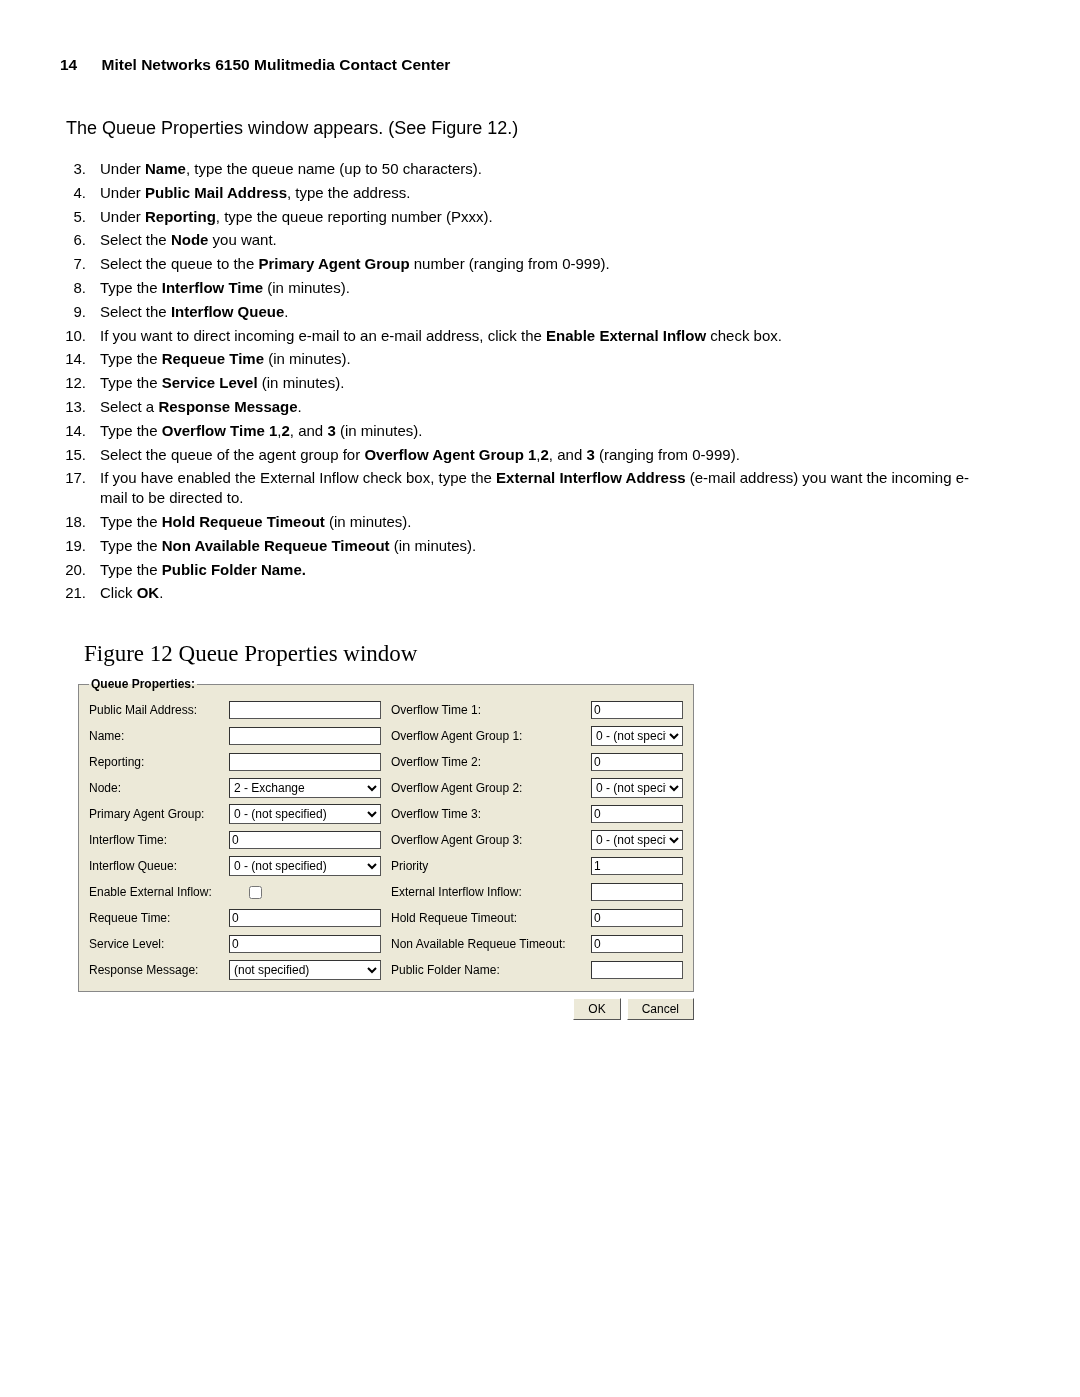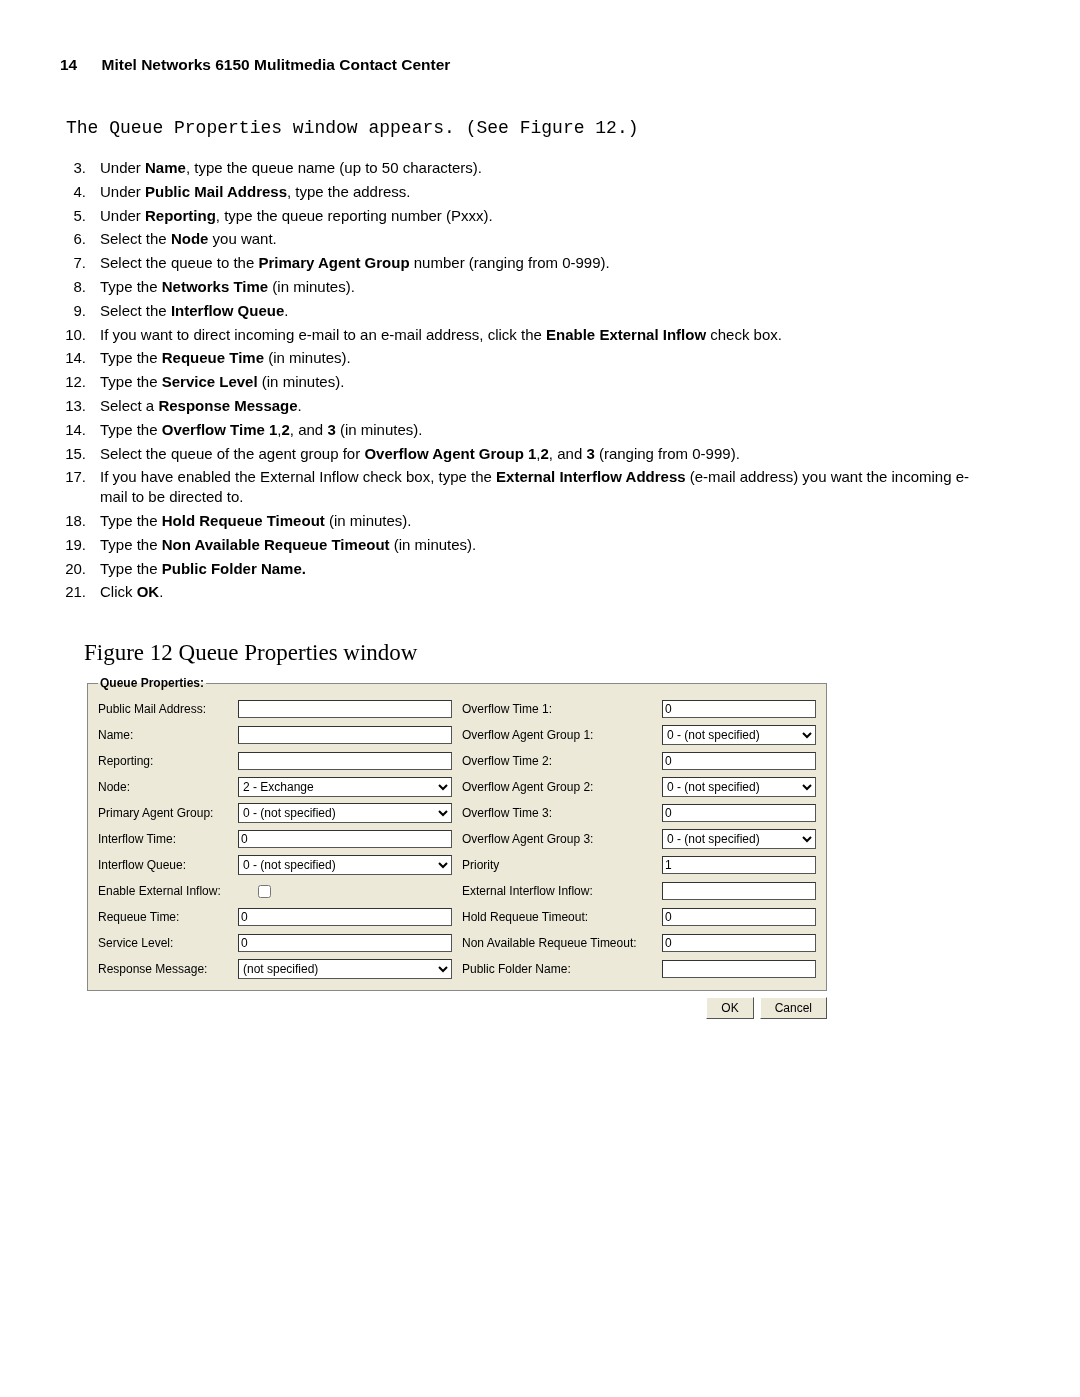--- a/index.html
+++ b/index.html
@@ -1,27 +1,27 @@
 <!DOCTYPE html>
 <html><head>
 <meta charset="utf-8">
 <style>
   html,body{margin:0;padding:0;background:#fff;color:#000;}
   body{font-family:Verdana,Arial,sans-serif;font-size:15px;width:1080px;}
   .page{padding:56px 110px 60px 60px;}
   .header{font-weight:bold;font-size:15.5px;margin-bottom:44px;}
   .header .pagenum{display:inline-block;margin-right:20px;}
-  .intro{font-family:Liberation Mono, monospace;font-size:18px;margin:0 0 20px 6px;}
+  .intro{font-family:Liberation Sans, sans-serif;font-size:18px;margin:0 0 20px 6px;}
   ol.steps{list-style:none;margin:0;padding:0;font-size:15px;line-height:1.32;}
   ol.steps li{position:relative;padding:0 0 4px 40px;margin-left:0;}
   ol.steps li .num{position:absolute;left:0;width:26px;text-align:right;}
   ol.steps b{font-weight:bold;}
   .figcap{font-family:"Times New Roman",serif;font-size:23px;margin:34px 0 10px 24px;}
   
-  .qp-wrap{margin-left:27px;width:740px;font-family:Tahoma,Arial,sans-serif;font-size:12px;color:#000;}
+  .qp-wrap{margin-left:18px;width:616px;font-family:Tahoma,Arial,sans-serif;font-size:12px;color:#000;}
   fieldset.qp{border:1px solid #888;background:#ece9d8;padding:6px 10px 8px 10px;margin:0;}
   fieldset.qp legend{font-weight:bold;font-size:12px;padding:0 2px;}
   .cols{display:flex;gap:10px;}
   .col{flex:1;}
   .row{display:flex;align-items:center;height:26px;}
   .lab{flex:0 0 140px;white-space:nowrap;}
   .col2 .lab{flex:0 0 200px;}
   .ctl{flex:1;display:flex;}
   input.txt, select.sel{
     font-family:Tahoma,Arial,sans-serif;font-size:12px;
@@ -52,21 +52,21 @@
   </div>
 
   <p class="intro">The Queue Properties window appears. (See Figure 12.)</p>
 
   <ol class="steps" id="steps-list">
       <li><span class="num">3.</span>Under <b>Name</b>, type the queue name (up to 50 characters).</li>
       <li><span class="num">4.</span>Under <b>Public Mail Address</b>, type the address.</li>
       <li><span class="num">5.</span>Under <b>Reporting</b>, type the queue reporting number (Pxxx).</li>
       <li><span class="num">6.</span>Select the <b>Node</b> you want.</li>
       <li><span class="num">7.</span>Select the queue to the <b>Primary Agent Group</b> number (ranging from 0-999).</li>
-      <li><span class="num">8.</span>Type the <b>Networks Time</b> (in minutes).</li>
+      <li><span class="num">8.</span>Type the <b>Interflow Time</b> (in minutes).</li>
       <li><span class="num">9.</span>Select the <b>Interflow Queue</b>.</li>
       <li><span class="num">10.</span>If you want to direct incoming e-mail to an e-mail address, click the <b>Enable External Inflow</b> check box.</li>
       <li><span class="num">14.</span>Type the <b>Requeue Time</b> (in minutes).</li>
       <li><span class="num">12.</span>Type the <b>Service Level</b> (in minutes).</li>
       <li><span class="num">13.</span>Select a <b>Response Message</b>.</li>
       <li><span class="num">14.</span>Type the <b>Overflow Time 1</b>,<b>2</b>, and <b>3</b> (in minutes).</li>
       <li><span class="num">15.</span>Select the queue of the agent group for <b>Overflow Agent Group 1</b>,<b>2</b>, and <b>3</b> (ranging from 0-999).</li>
       <li><span class="num">17.</span>If you have enabled the External Inflow check box, type the <b>External Interflow Address</b> (e-mail address) you want the incoming e-mail to be directed to.</li>
       <li><span class="num">18.</span>Type the <b>Hold Requeue Timeout</b> (in minutes).</li>
       <li><span class="num">19.</span>Type the <b>Non Available Requeue Timeout</b> (in minutes).</li>

